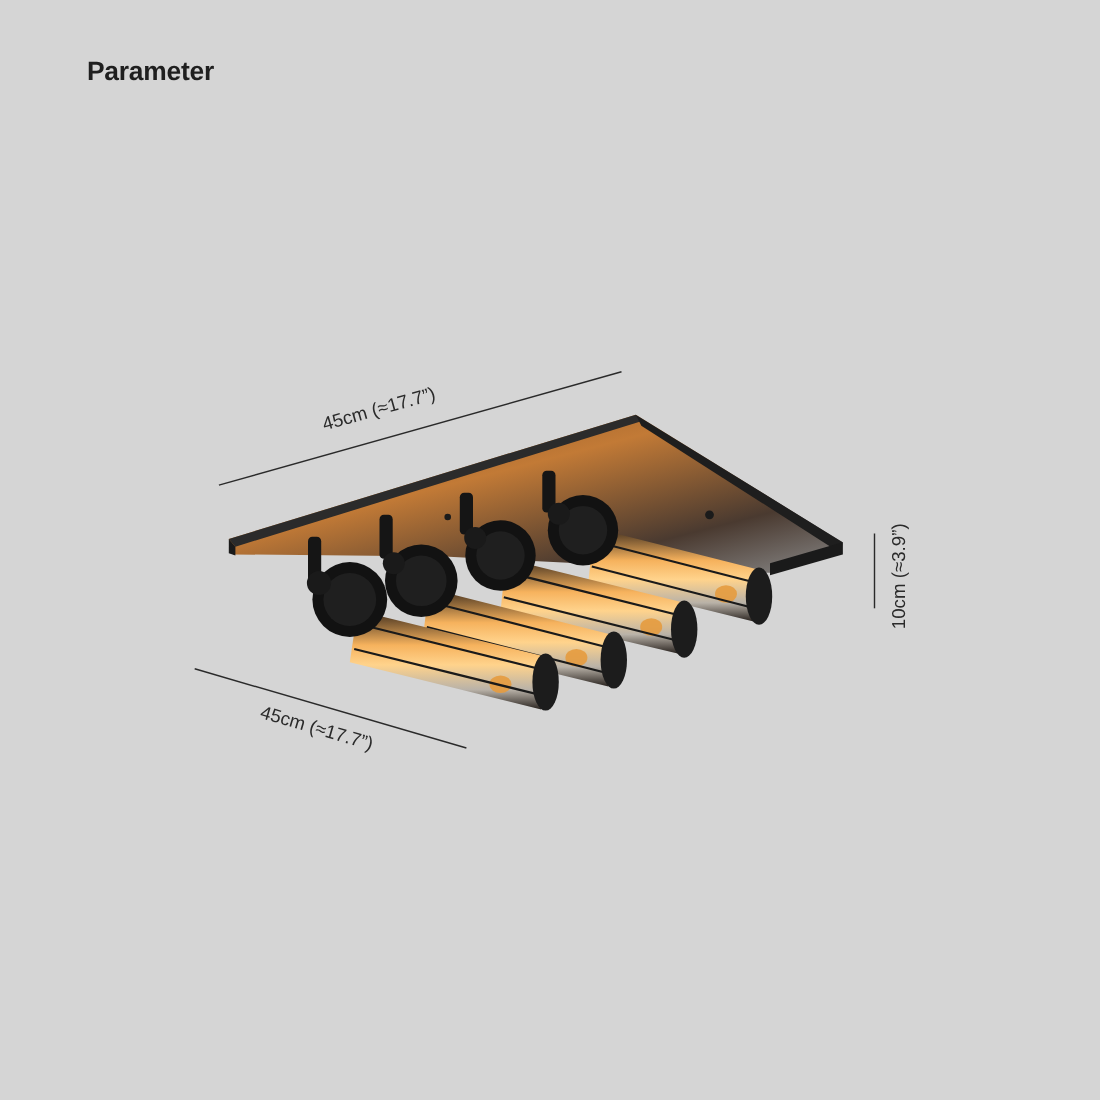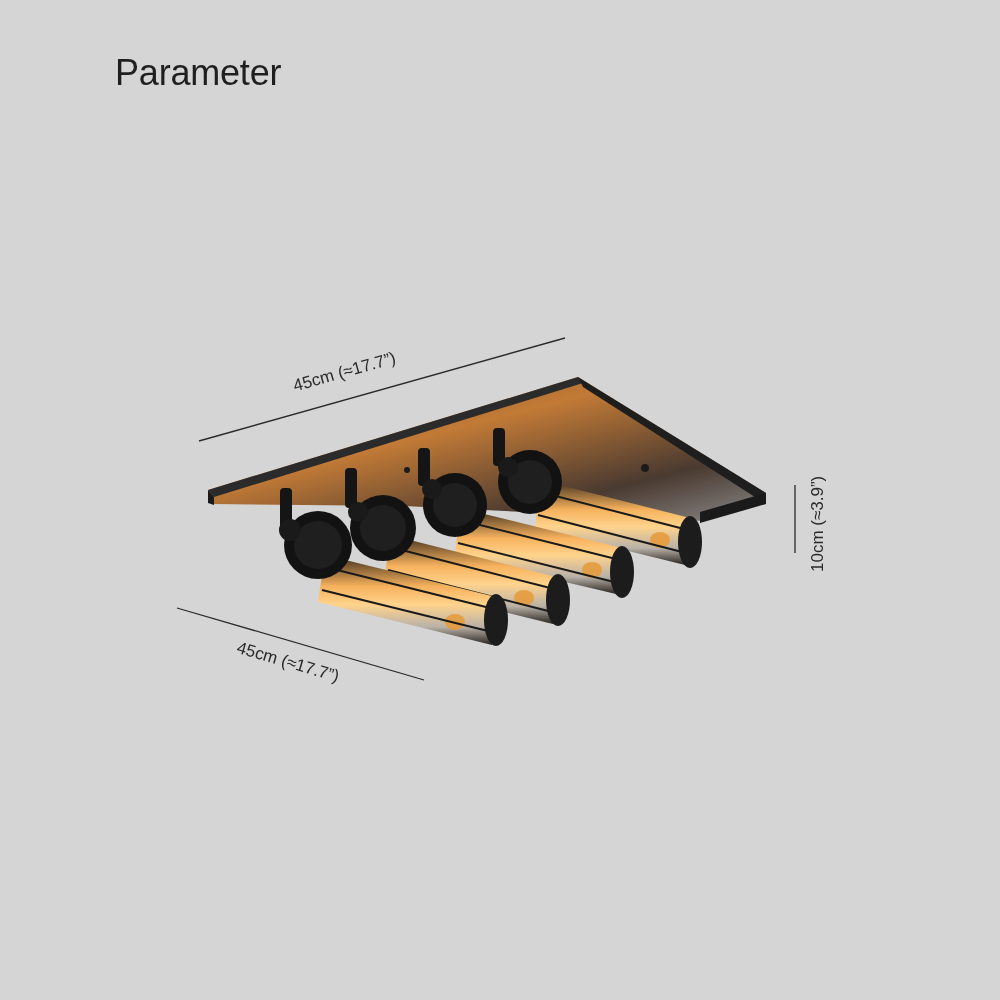--- a/index.html
+++ b/index.html
@@ -4,23 +4,22 @@
   <style>
     html, body { margin: 0; padding: 0; }
     body {
       width: 1000px; height: 1000px; overflow: hidden;
       background: #d5d5d5;
       font-family: "Liberation Sans", "DejaVu Sans", sans-serif;
       position: relative;
     }
     .page-title {
       position: absolute; left: 79px; top: 52px;
-      font-size: 36px; font-weight: 400; color: #1f1f1f;
+      font-size: 24px; font-weight: 700; color: #1f1f1f;
       letter-spacing: -0.2px;
-      margin-left: 36px;
     }
     .stage { position: absolute; left: 0; top: 0; width: 1000px; height: 1000px; }
     .dim-label {
       position: absolute; font-size: 17px; color: #2a2a2a; white-space: nowrap;
       transform-origin: 0 0;
     }
     .dim-top { left: 291px; top: 377px; transform: rotate(-15.7deg); }
     .dim-bottom { left: 240px; top: 638px; transform: rotate(16.3deg); }
     .dim-height { left: 808px; top: 572px; transform: rotate(-90deg); }
   </style>

